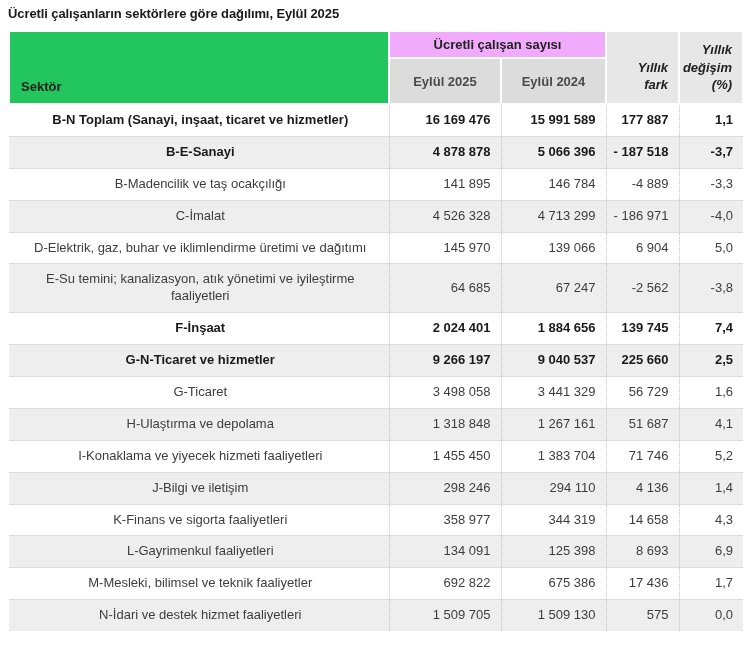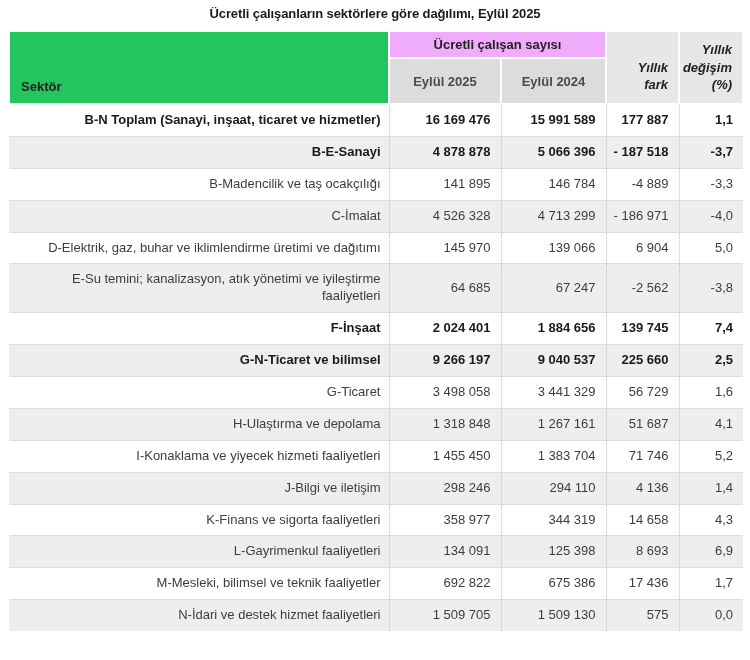--- a/index.html
+++ b/index.html
@@ -8,21 +8,20 @@
     overflow: hidden;
     background: #ffffff;
     font-family: "Liberation Sans", sans-serif;
   }
   .title {
     font-size: 13px;
     font-weight: bold;
     color: #1a1a1a;
     letter-spacing: -0.1px;
     padding: 6px 8px 9px 8px;
-    text-align: center;
   }
   table.sector-table {
     border-collapse: collapse;
     table-layout: fixed;
     margin-left: 8px;
     width: 734px;
     font-size: 13px;
   }
   th { font-weight: bold; color: #222; border: 2px solid #ffffff; }
   .h-sector {
@@ -48,21 +47,21 @@
     line-height: 1.35;
     font-style: italic;
   }
   tbody td {
     border-top: 1px solid #dcdcdc;
     color: #3d3d3d;
     line-height: 1.3;
     vertical-align: middle;
   }
   tbody tr:first-child td { border-top: 2px solid #ffffff; }
-  td.lbl { text-align: right; padding: 7px 8px 7px 11px; }
+  td.lbl { text-align: center; padding: 7px 8px 7px 11px; }
   td.num {
     text-align: right;
     padding: 7px 10px 7px 4px;
     border-left: 1px dotted #c6c6c6;
   }
   tr.shaded td { background: #eeeeee; }
   tr.emph td { font-weight: bold; color: #1a1a1a; }
 </style>
 </head>
 <body>
@@ -136,21 +135,21 @@
       <td class="num">-3,8</td>
     </tr>
     <tr class="emph">
       <td class="lbl">F-İnşaat</td>
       <td class="num">2 024 401</td>
       <td class="num">1 884 656</td>
       <td class="num">139 745</td>
       <td class="num">7,4</td>
     </tr>
     <tr class="emph shaded">
-      <td class="lbl">G-N-Ticaret ve bilimsel</td>
+      <td class="lbl">G-N-Ticaret ve hizmetler</td>
       <td class="num">9 266 197</td>
       <td class="num">9 040 537</td>
       <td class="num">225 660</td>
       <td class="num">2,5</td>
     </tr>
     <tr>
       <td class="lbl">G-Ticaret</td>
       <td class="num">3 498 058</td>
       <td class="num">3 441 329</td>
       <td class="num">56 729</td>

